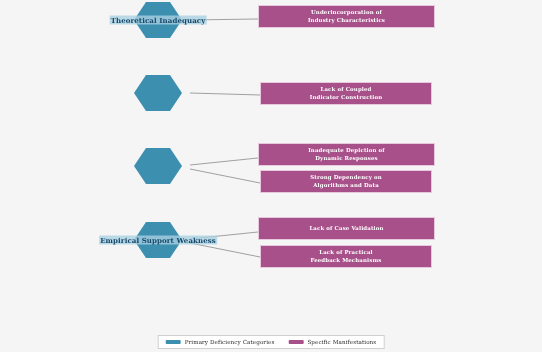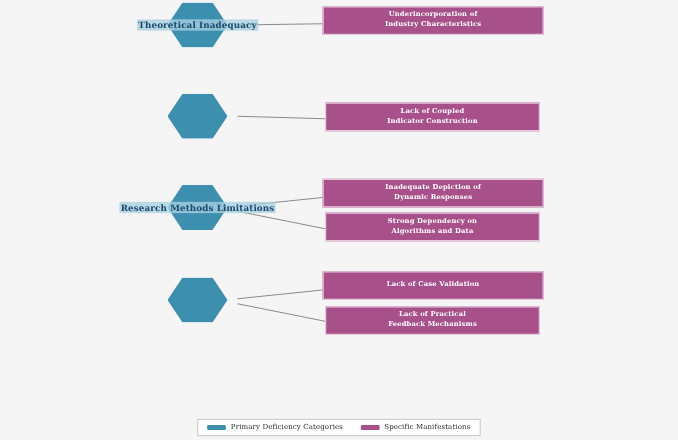--- a/index.html
+++ b/index.html
@@ -141,22 +141,22 @@
         <div class="manifest-label" style="color: rgb(255, 255, 255);">Lack of Case Validation</div>
       </div>
       <div class="manifest-box" style="left: 260px; top: 245px; width: 172px; height: 23px; background: rgb(168, 80, 138); border-color: rgb(231, 200, 221);">
         <div class="manifest-label" style="color: rgb(255, 255, 255);">Lack of Practical
 Feedback Mechanisms</div>
       </div>
       <div class="hex-node" style="left: 134px; top: 2px; background: rgb(61, 143, 176);"></div>
       <div class="hex-label" style="left: 158px; top: 20px; color: rgb(23, 73, 107);">Theoretical Inadequacy</div>
       <div class="hex-node" style="left: 134px; top: 75px; background: rgb(61, 143, 176);"></div>
       <div class="hex-node" style="left: 134px; top: 148px; background: rgb(61, 143, 176);"></div>
-      <div class="hex-label" style="left: 158px; top: 166px; color: rgb(23, 73, 107);">Research Methods Limitations</div>
       <div class="hex-node" style="left: 134px; top: 222px; background: rgb(61, 143, 176);"></div>
+      <div class="hex-label" style="left: 158px; top: 240px; color: rgb(23, 73, 107);">Empirical Support Weakness</div>
     </div>
 
   <div id="legend">
       <div class="legend-entry">
         <span class="legend-swatch" style="background: rgb(61, 143, 176);"></span>
         <span class="legend-text">Primary Deficiency Categories</span>
       </div>
       <div class="legend-entry">
         <span class="legend-swatch" style="background: rgb(168, 80, 138);"></span>
         <span class="legend-text">Specific Manifestations</span>

